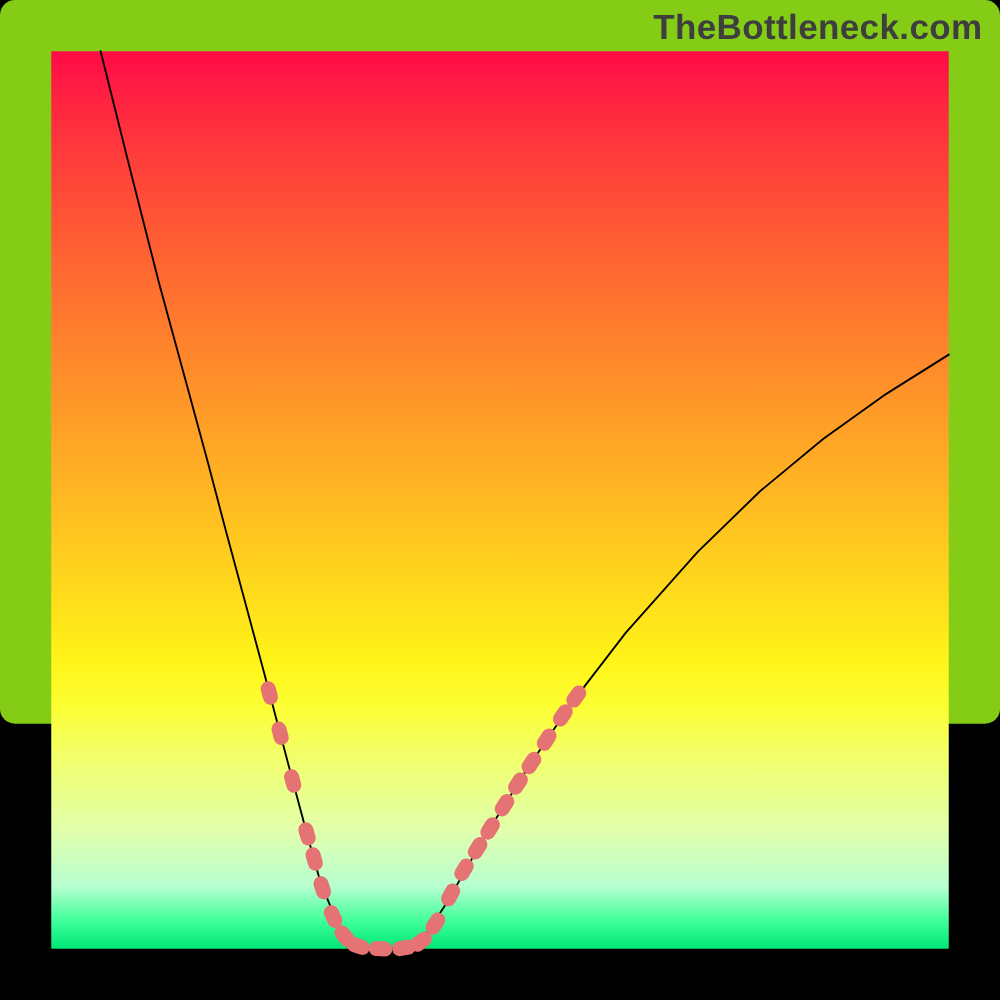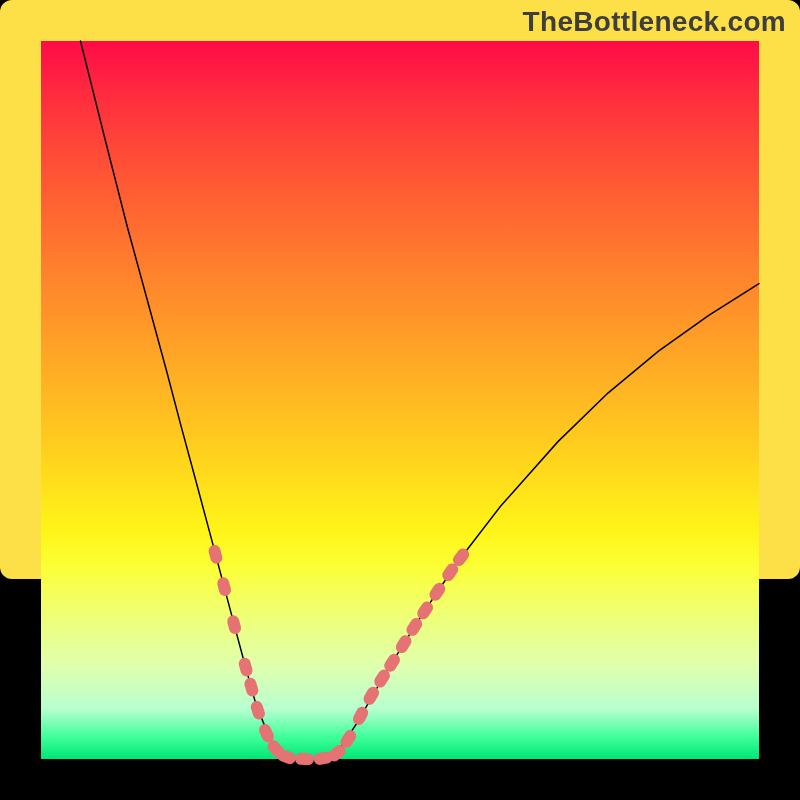--- a/index.html
+++ b/index.html
@@ -8,21 +8,21 @@
     width: 800px;
     height: 800px;
     overflow: hidden;
     background: #000;
     font-family: Arial, Helvetica, sans-serif;
   }
   .frame {
     position: relative;
     width: 800px;
     height: 579px;
-    background: #fde047;
+    background: #84cc16;
     border-radius: 12px;
   }
   .watermark {
     position: absolute;
     top: 6px;
     right: 14px;
     color: #3e3e3e;
     font-size: 28px;
     font-weight: 600;
     letter-spacing: 0.3px;

